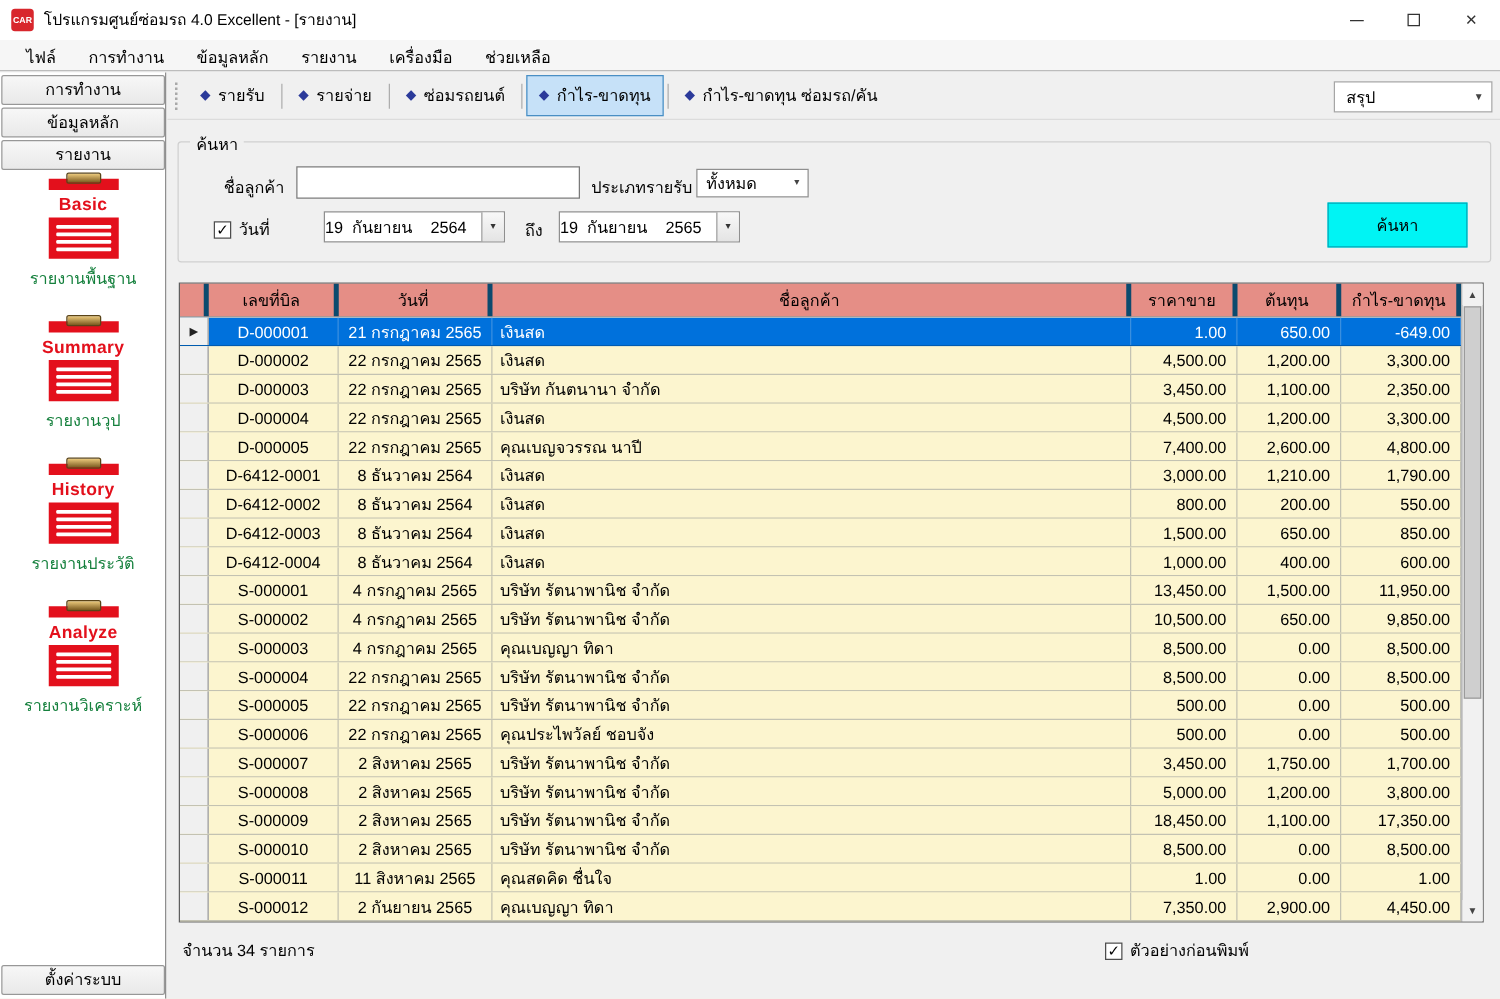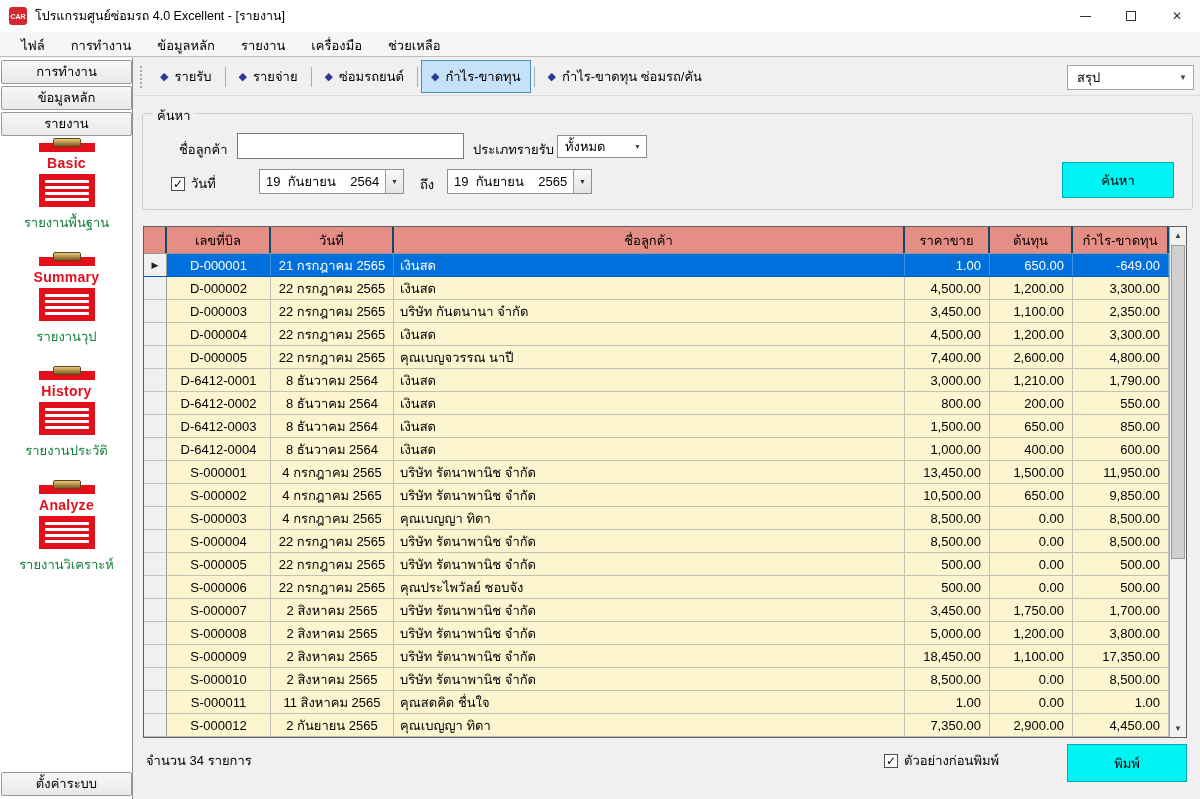--- a/index.html
+++ b/index.html
@@ -49,31 +49,31 @@
                  display:flex; align-items:center; padding-left:9px; cursor:default; }
   .view-select .arrow { position:absolute; right:6px; font-size:8px; color:#444; }
   
   .search-box { position:absolute; left:8px; top:55px; width:1051px; height:97px; border:1px solid #cfcfcf; border-radius:3px; }
   .search-title { position:absolute; top:-9px; left:9px; background:#f0f0f0; padding:0 5px; }
   .lbl { position:absolute; white-space:nowrap; }
   .text-input { position:absolute; background:#fff; border:1px solid #7a7a7a; font-family:inherit; font-size:13px; padding:0 6px; }
   .combo { position:absolute; background:#fff; border:1px solid #8f8f8f; display:flex; align-items:center; padding-left:7px; cursor:default; }
   .combo .combo-arrow { position:absolute; right:5px; font-size:7px; color:#444; }
   .date-combo { position:absolute; background:#fff; border:1px solid #8f8f8f; height:25px; display:flex; align-items:center; }
-  .date-text { padding-left:6px; white-space:pre;text-align:right; }
+  .date-text { white-space:pre;text-align:right; }
   .drop-btn { position:absolute; right:0; top:0; width:18px; height:100%; background:linear-gradient(#f8f8f8,#e4e4e4);
               border-left:1px solid #9b9b9b; display:flex; align-items:center; justify-content:center; font-size:7px; color:#333; }
   .check { width:14px; height:14px; background:#fff; border:1px solid #4d4d4d; font-size:12px; line-height:12px; text-align:center; display:inline-block; color:#000; flex:none; }
   .btn-cyan { background:#00f4f4; border:1px solid #00a8b8; color:#000; font-family:inherit; font-size:13px;
               display:flex; align-items:center; justify-content:center; cursor:pointer; }
   .search-btn { position:absolute; left:919px; top:48px; width:112px; height:36px; }
   
   .grid { position:absolute; left:9px; top:168px; width:1044px; height:512px; border:1px solid #5f5f5f; background:#fff; }
   .grid-header { position:absolute; top:0; left:0; right:17px; height:27px; display:flex; background:#e58e86; border-bottom:1px solid #9a9a9a; }
-  .gh-cell { border-right:2px solid #0c4a6e; display:flex; align-items:center; justify-content:center; font-size:13px; }
+  .gh-cell { border-right:4px solid #0c4a6e; display:flex; align-items:center; justify-content:center; font-size:13px; }
   .grid-body { position:absolute; top:27px; left:0; right:17px; bottom:0; overflow:hidden; background:#fcf5cf; }
   .grow { display:flex; height:23px; background:#fcf5cf; border-bottom:1px solid #c3c2b2; }
   .gcell { border-right:1px solid #c3c2b2; display:flex; align-items:center; overflow:hidden; white-space:nowrap; }
   .grow.selected { background:#0071dc; color:#fff; border-bottom-color:#005bb0; }
   .grow.selected .gcell { border-right-color:#3a8fdf; }
   .sel-cell { background:#f0f0f0 !important; color:#222 !important; border-right:1px solid #9a9a9a !important; justify-content:center; font-size:9px; }
   .c-sel { width:23px; flex:none; }
   .c-bill { width:104px; flex:none; justify-content:center; }
   .c-date { width:123px; flex:none; justify-content:center; }
   .c-cust { flex:1; justify-content:flex-start; padding-left:6px; }
@@ -452,14 +452,13 @@
       <div class="sb-thumb"></div>
       <div class="sb-btn down">▼</div>
     </div>
   </div>
 
   <div class="count-text">จำนวน 34 รายการ</div>
   <div class="preview-check">
     <span class="check">✓</span>
     <span>ตัวอย่างก่อนพิมพ์</span>
   </div>
-  <button class="btn-cyan print-btn">พิมพ์</button>
 </div>
 
 </body></html>

